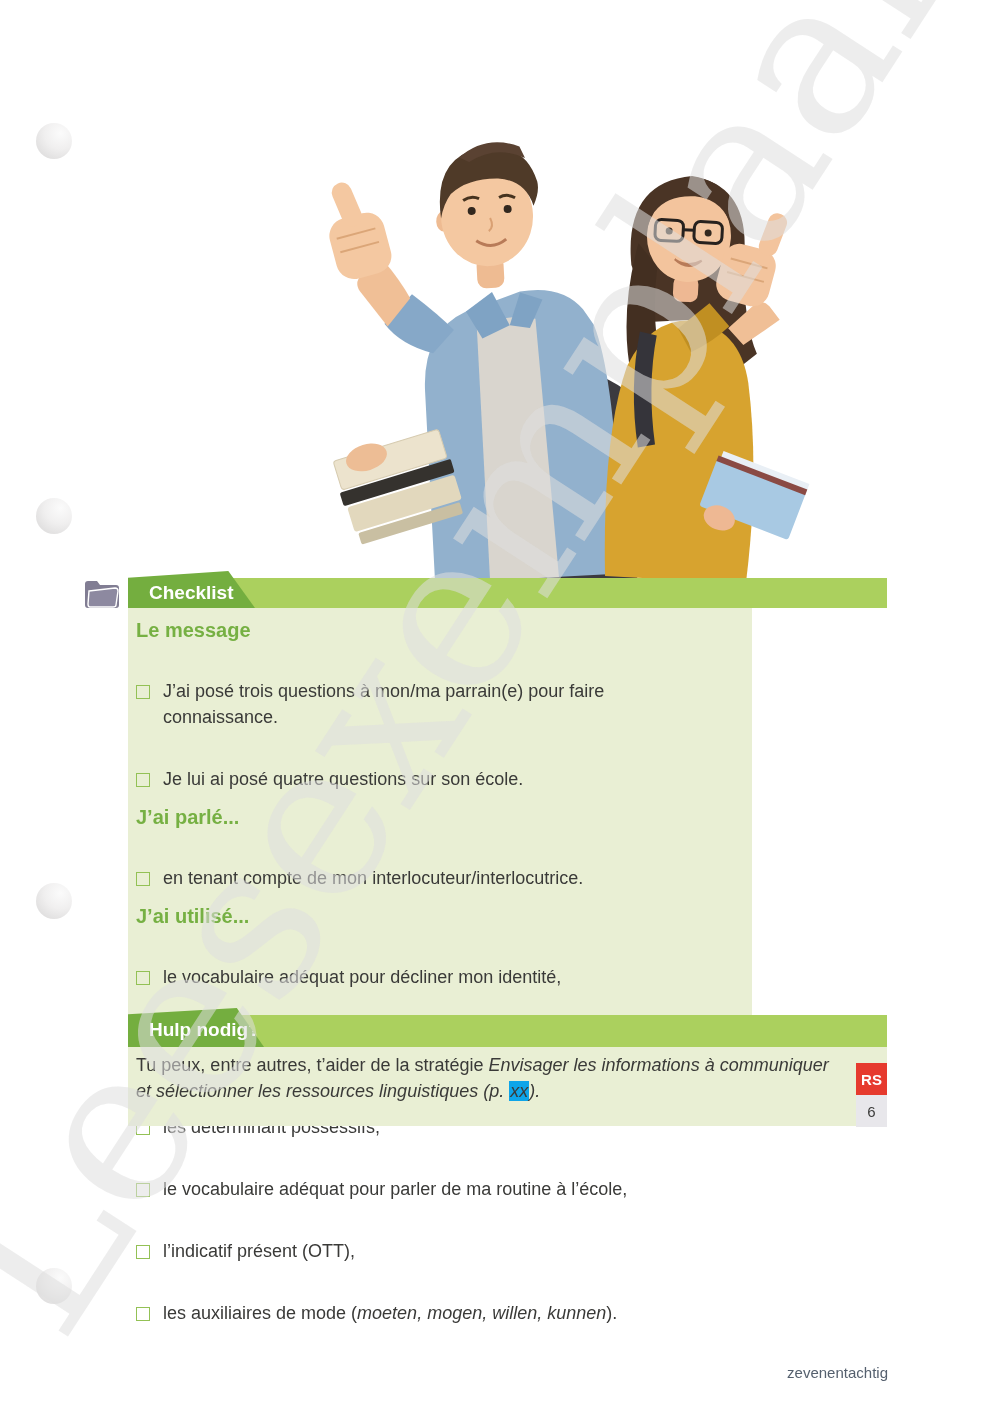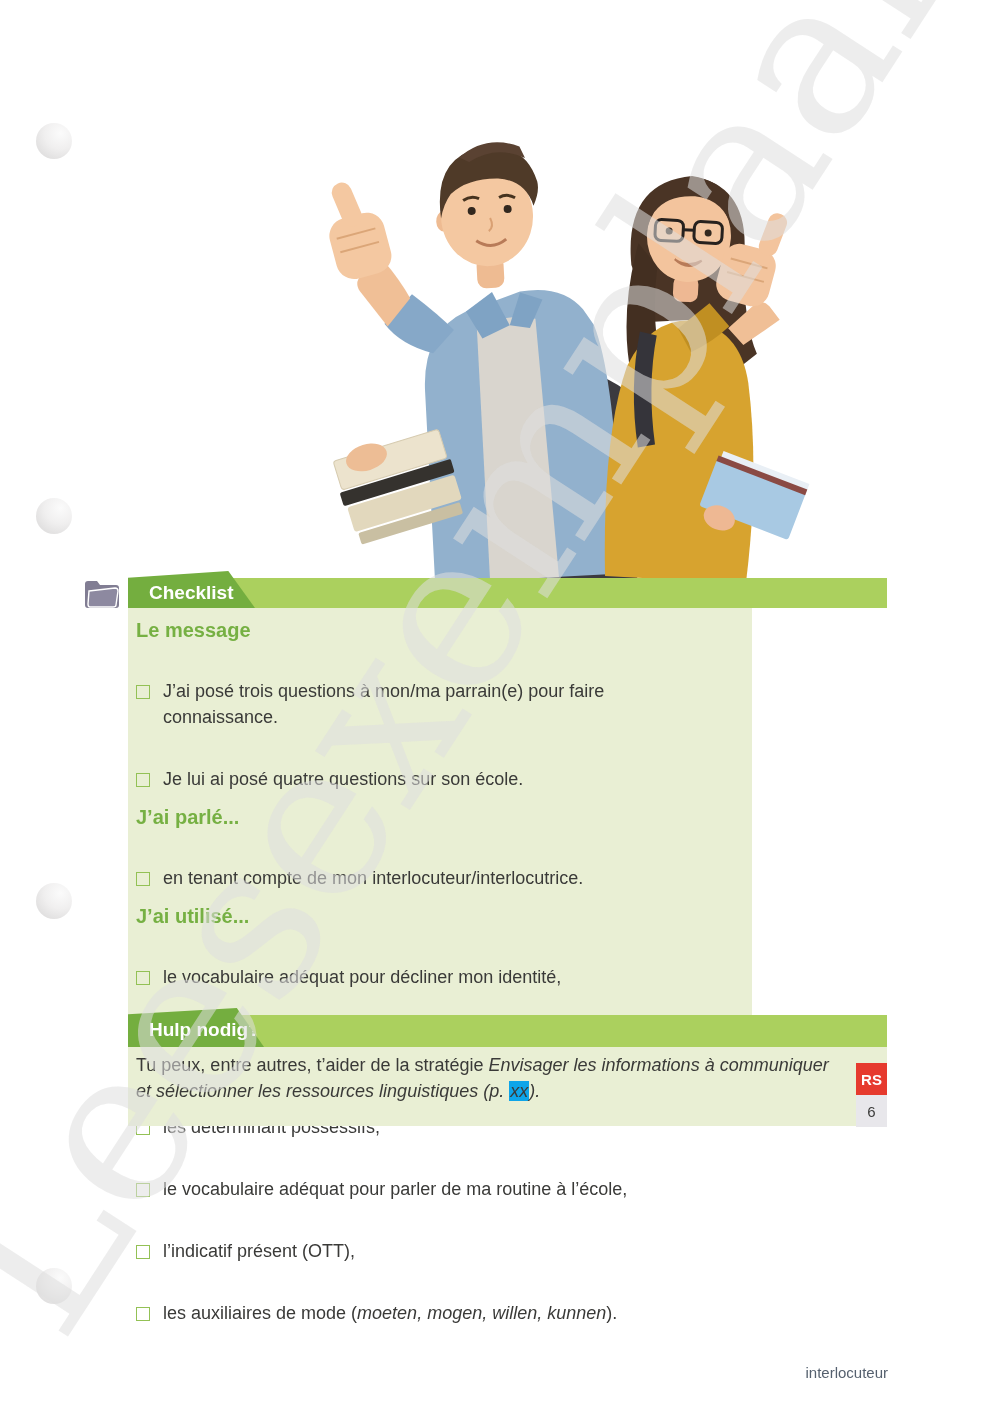--- a/index.html
+++ b/index.html
@@ -220,16 +220,16 @@
     <div class="rs-top">RS</div>
     <div class="rs-bottom">6</div>
   </div>
 
   <div class="footer-left">
     <span class="mod">MODULE</span>
     <span>1</span>
     <span class="dot">•</span>
     <span>Eindtaken</span>
   </div>
-  <div class="footer-right">interlocuteur</div>
+  <div class="footer-right">zevenentachtig</div>
 
   <div class="watermark">Leesexemplaar</div>
 </div>
 
 </body></html>

